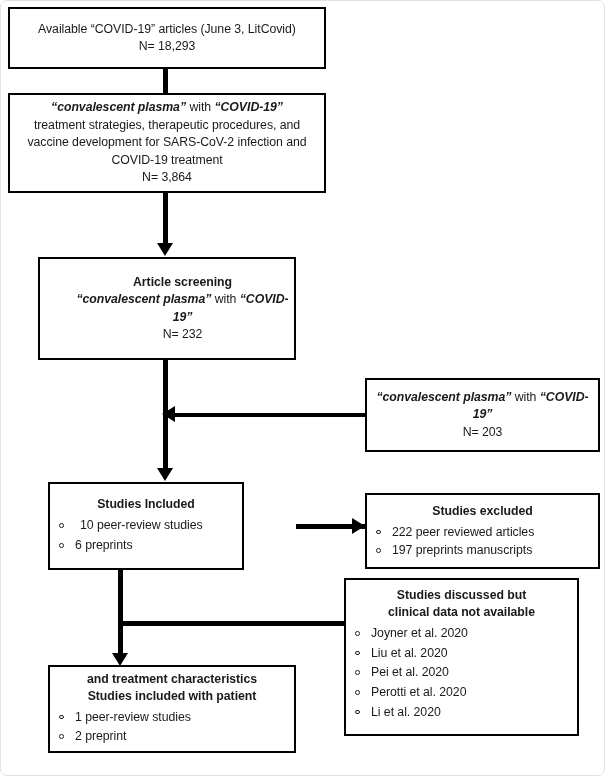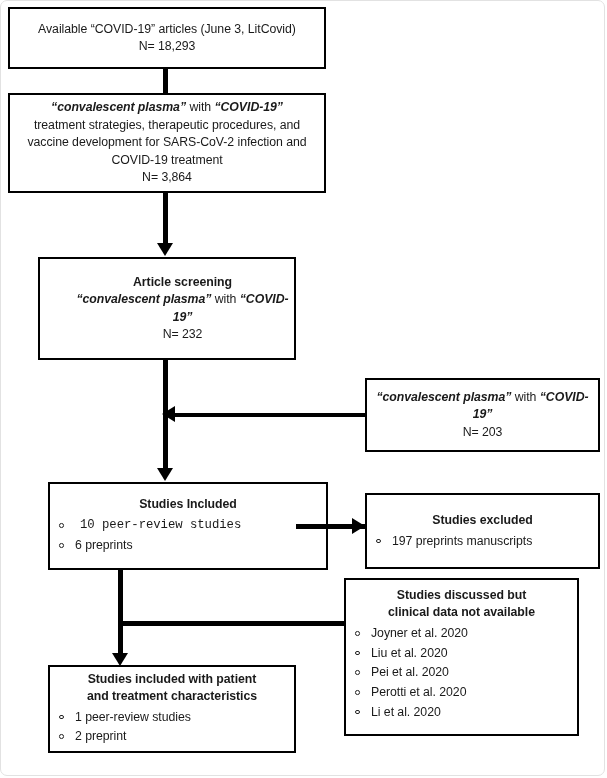--- a/index.html
+++ b/index.html
@@ -144,34 +144,35 @@
   <div class="arrow-down" style="left:156.7px; top:468px;"></div>
 
   <div class="node" style="left:365px; top:378px; width:235px; height:74px;">
     <span class="line"><span class="bi">“convalescent plasma”</span><span> with </span><span class="bi">“COVID-19”</span></span>
     <span class="line">N=  203</span>
   </div>
 
   <div class="hline" style="left:175px; top:412.5px; width:190px; height:4.5px;"></div>
   <div class="arrow-left" style="left:162px; top:406.3px;"></div>
 
-  <div class="node" style="left:48px; top:482px; width:280px; height:88px; justify-content:center;">
+  <div class="node" style="left:48px; top:482px; width:196px; height:88px; justify-content:center;">
     <div class="node-head">Studies Included</div>
     <ul class="bullets">
-      <li style="padding-left:30px;font-family:Liberation Mono, monospace;">10 peer-review studies</li>
+      <li style="padding-left:30px;">10 peer-review studies</li>
       <li>6 preprints</li>
     </ul>
   </div>
 
   <div class="hline" style="left:296px; top:524px; width:69px; height:4.5px;"></div>
   <div class="arrow-right" style="left:352px; top:517.8px;"></div>
 
   <div class="node" style="left:365px; top:493px; width:235px; height:76px; ">
     <div class="node-head">Studies excluded</div>
     <ul class="bullets tight">
+      <li>222 peer reviewed articles</li>
       <li>197 preprints manuscripts</li>
     </ul>
   </div>
 
   <div class="vline" style="left:118px; top:570px; width:4.5px; height:86px;"></div>
   <div class="arrow-down" style="left:111.7px; top:653px;"></div>
 
   <div class="hline" style="left:118px; top:621px; width:247px; height:4.5px;"></div>
   <div class="arrow-right" style="left:352px; top:614.8px;"></div>
 
@@ -184,22 +185,22 @@
       <li>Joyner et al. 2020</li>
       <li>Liu et al. 2020</li>
       <li>Pei et al. 2020</li>
       <li>Perotti et al. 2020</li>
       <li>Li et al. 2020</li>
     </ul>
   </div>
 
   <div class="node" style="left:48px; top:665px; width:248px; height:88px; justify-content:center;">
     <div class="node-head">
+      <span class="line">and treatment characteristics</span>
       <span class="line">Studies included with patient</span>
-      <span class="line">and treatment characteristics</span>
     </div>
     <ul class="bullets">
       <li>1 peer-review studies</li>
       <li>2 preprint</li>
     </ul>
   </div>
 
 </div>
 
 </body></html>

